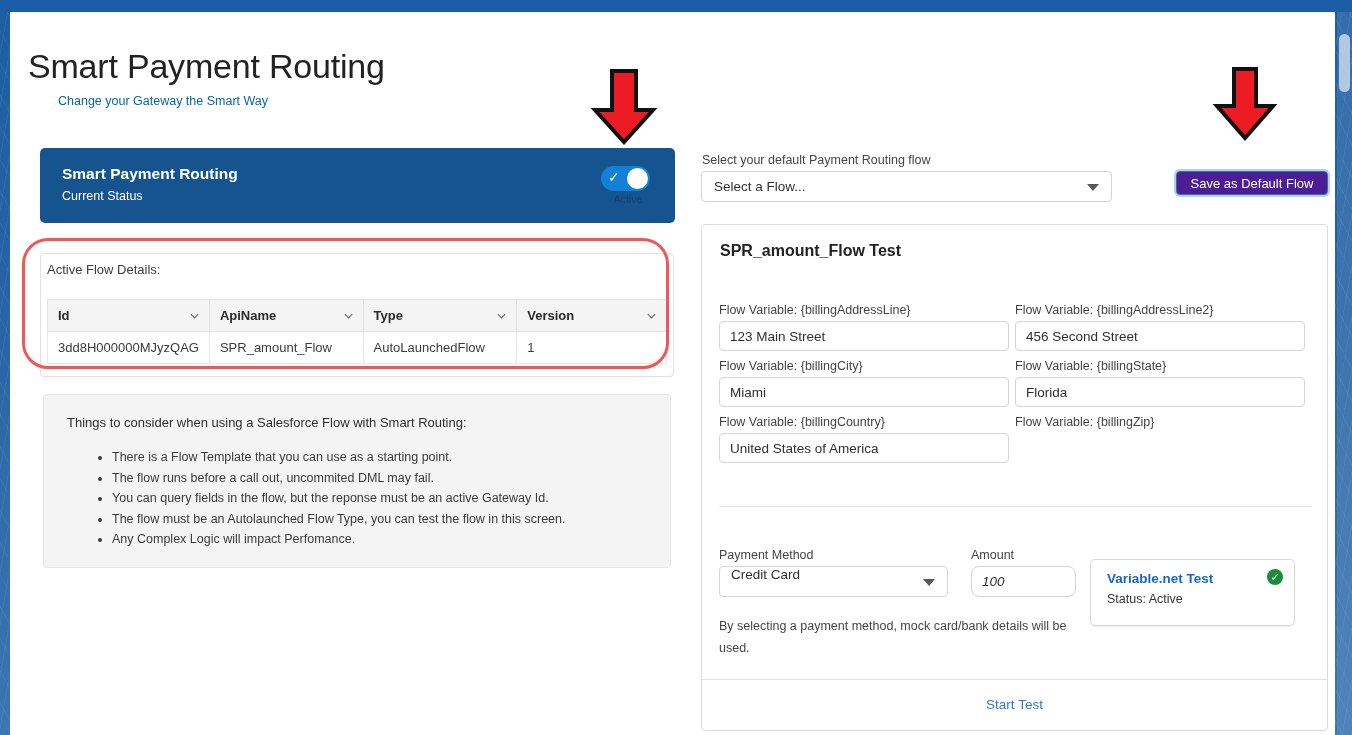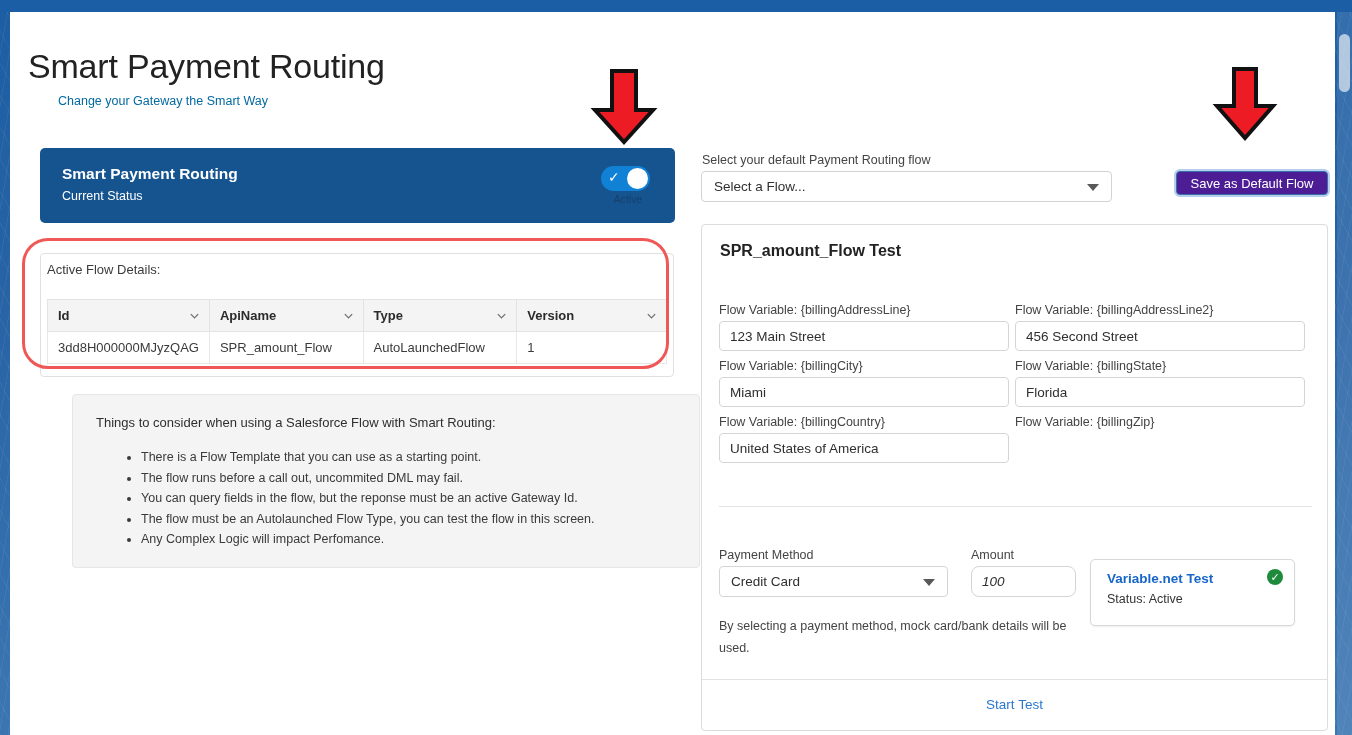--- a/index.html
+++ b/index.html
@@ -193,21 +193,20 @@
   }
 
   
   #consider-card {
     position: absolute;
     left: 33px; top: 382px;
     width: 628px; height: 174px;
     background: #f4f4f4;
     border: 1px solid #e6e6e6;
     border-radius: 4px;
-    margin-left: 29px;
   }
   #consider-title {
     position: absolute;
     left: 23px; top: 20px;
     font-size: 13px;
     color: #2e2e2e;
   }
   #consider-list {
     position: absolute;
     left: 40px; top: 55px;
@@ -309,21 +308,21 @@
   #payment-method-select {
     position: relative;
     width: 229px; height: 31px;
     border: 1px solid #d5d5d5;
     border-radius: 4px;
     background: #ffffff;
     font-size: 13.5px;
     color: #2f2f2f;
     cursor: pointer;
   }
-  #payment-method-value { position: absolute; left: 11px; top: 7px; }
+  #payment-method-value { position: absolute; left: 11px; top: 0; }
   #payment-method-caret {
     position: absolute;
     right: 12px; top: 12px;
     width: 0; height: 0;
     border-left: 6px solid transparent;
     border-right: 6px solid transparent;
     border-top: 7px solid #595959;
   }
   #payment-note {
     position: absolute;

